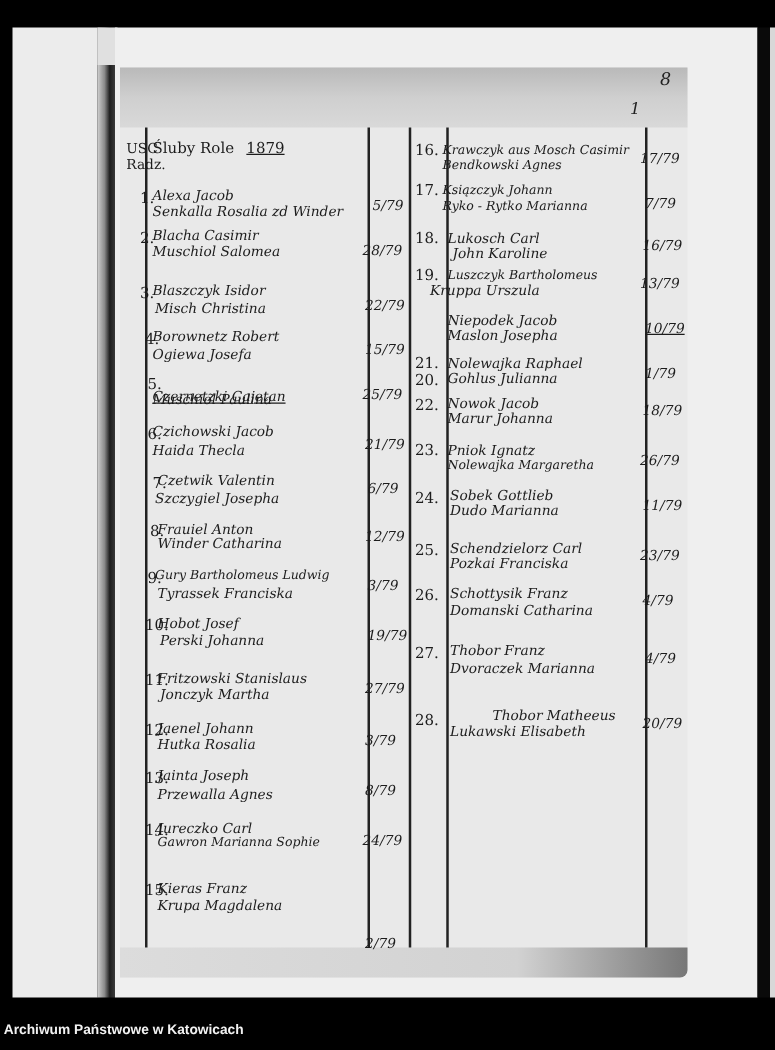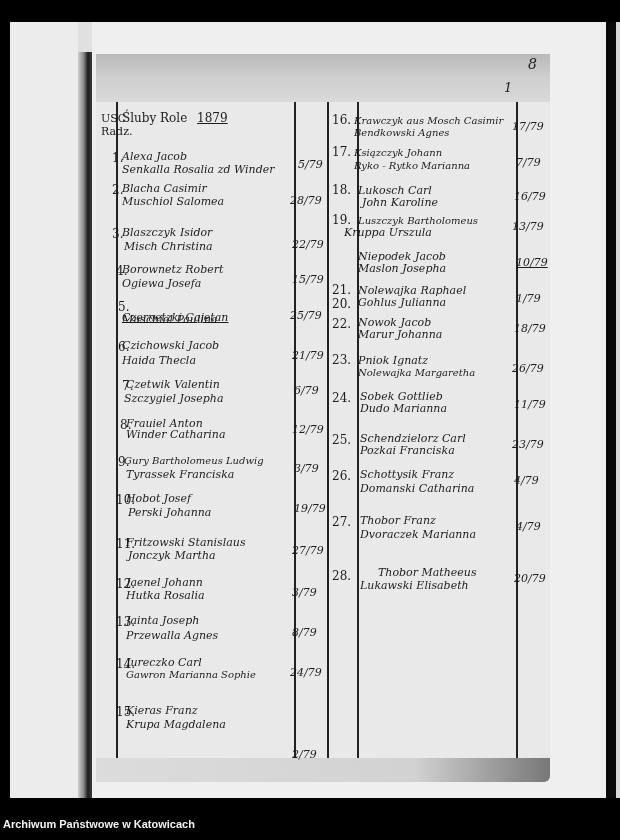--- a/index.html
+++ b/index.html
@@ -217,21 +217,21 @@
         <span class="date" style="position:absolute;left:418px;top:6px;">4/79</span>
       </div>
       <div class="hand" style="left:0;top:460px;">
         <span class="num" style="position:absolute;left:236px;top:2px;">27.</span>
         <span style="position:absolute;left:264px;top:0;">Thobor Franz</span>
         <span style="position:absolute;left:264px;top:14px;">Dvoraczek Marianna</span>
         <span class="date" style="position:absolute;left:420px;top:6px;">4/79</span>
       </div>
       <div class="hand" style="left:0;top:512px;">
         <span class="num" style="position:absolute;left:236px;top:4px;">28.</span>
-        <span style="position:absolute;left:262px;top:0;padding-left:20px;">Thobor Matheeus</span>
+        <span style="position:absolute;left:278px;top:0;padding-left:20px;">Thobor Matheeus</span>
         <span style="position:absolute;left:264px;top:13px;">Lukawski Elisabeth</span>
         <span class="date" style="position:absolute;left:418px;top:6px;">20/79</span>
       </div>
     </div>
   </div>
 
   <div class="footer">Archiwum Państwowe w Katowicach</div>
 </div>
 
 </body></html>

